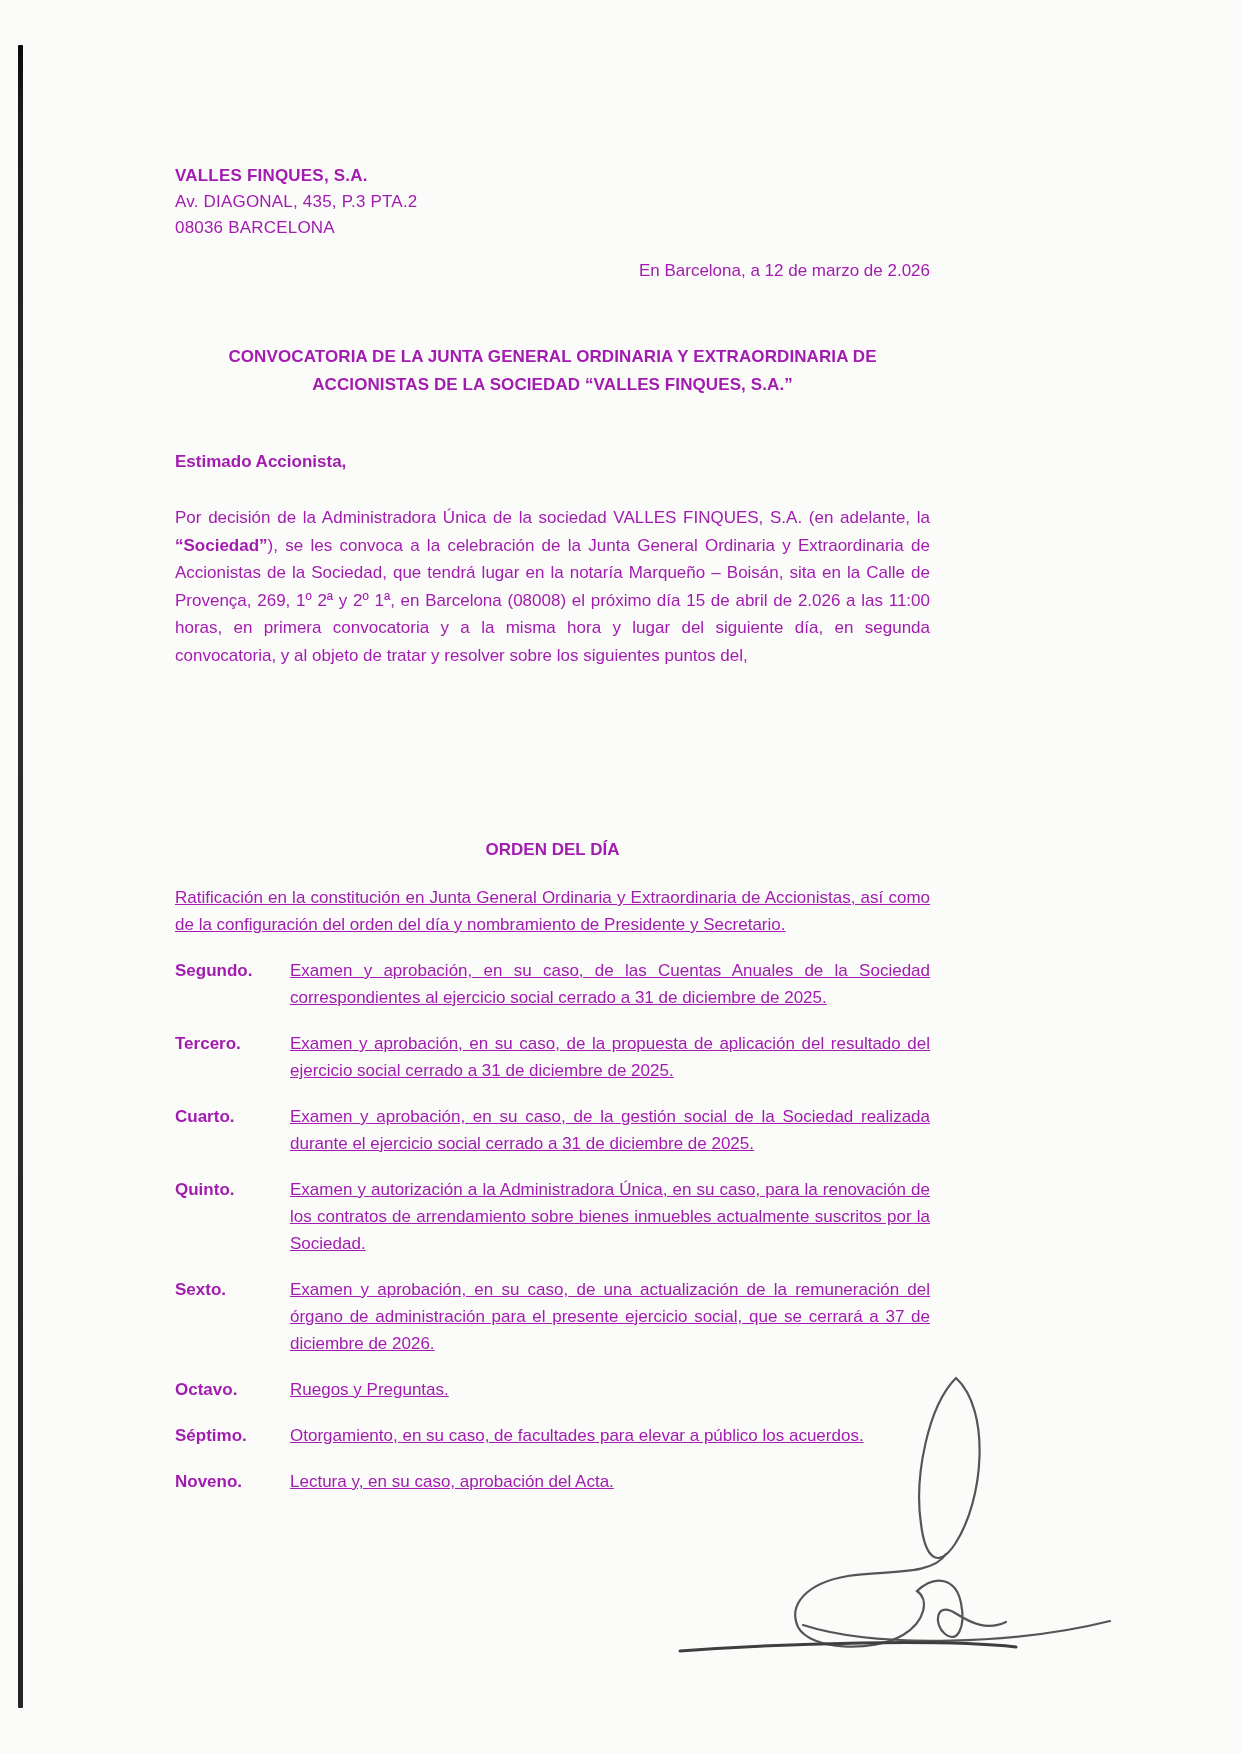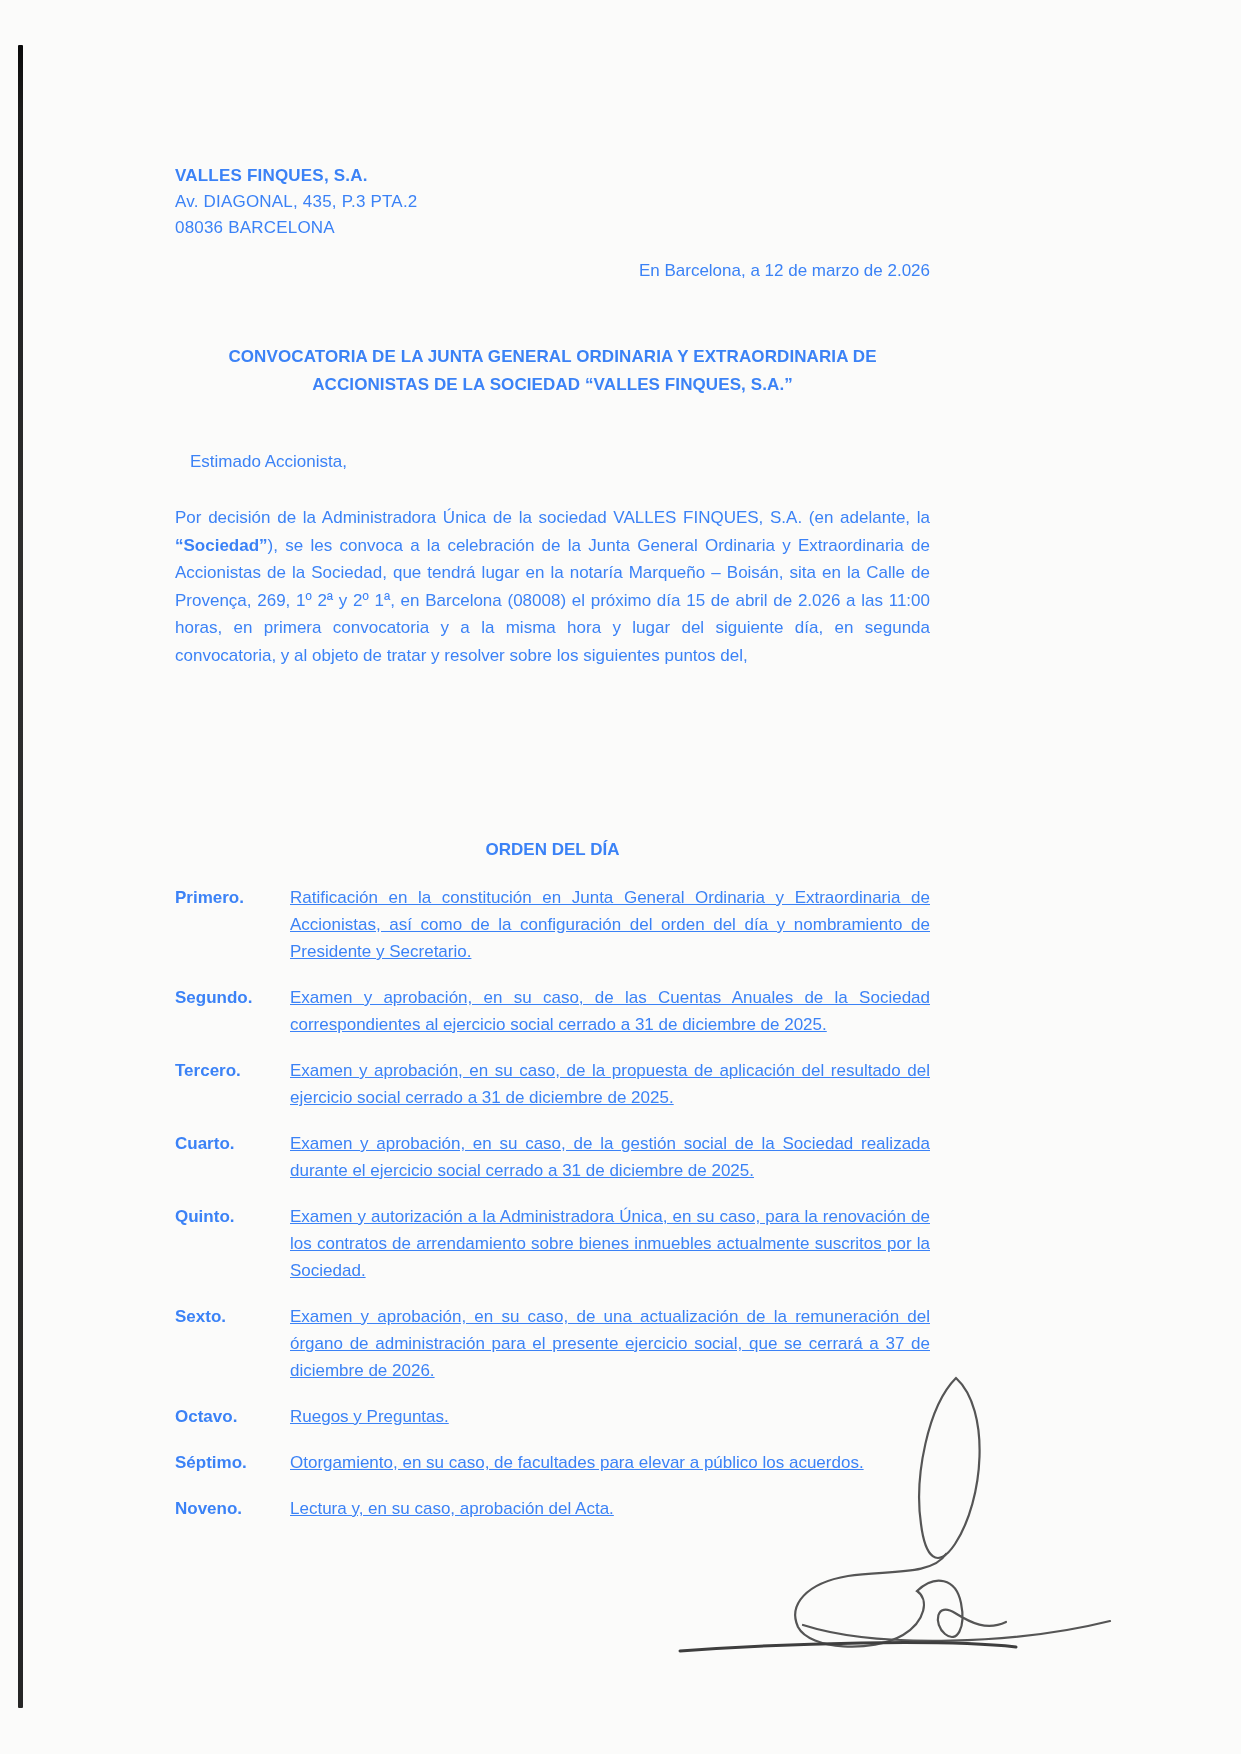--- a/index.html
+++ b/index.html
@@ -7,21 +7,21 @@
     margin: 0;
     padding: 0;
     background: #ffffff;
   }
   .paper {
     position: relative;
     width: 1241px;
     height: 1754px;
     margin: 0 auto;
     background: #fbfbfa;
-    color: #3b82f6;
+    color: #a21caf;
     font-family: "Liberation Sans", "DejaVu Sans", sans-serif;
     font-size: 17px;
     overflow: hidden;
   }
   
   .scan-line {
     position: absolute;
     left: 18px;
     top: 45px;
     width: 5px;
@@ -57,22 +57,23 @@
     left: 0;
     width: 755px;
     text-align: center;
     font-weight: bold;
     line-height: 28px;
     letter-spacing: 0.1px;
   }
   .salutation {
     position: absolute;
     top: 448px;
-    left: 15px;
-    line-height: 27px;
+    left: 0;
+    line-height: 27px;
+    font-weight: bold;
   }
   .body-paragraph {
     position: absolute;
     top: 487px;
     left: 0;
     width: 755px;
     text-align: justify;
     line-height: 27.5px;
   }
   .body-paragraph .bold-inline { font-weight: bold; }
@@ -140,21 +141,20 @@
     </div>
 
     <div class="salutation">Estimado Accionista,</div>
 
     <p class="body-paragraph"><span>Por decisión de la Administradora Única de la sociedad VALLES FINQUES, S.A. (en adelante, la </span><span class="bold-inline">“Sociedad”</span><span>), se les convoca a la celebración de la Junta General Ordinaria y Extraordinaria de Accionistas de la Sociedad, que tendrá lugar en la notaría Marqueño – Boisán, sita en la Calle de Provença, 269, 1º 2ª y 2º 1ª, en Barcelona (08008) el próximo día 15 de abril de 2.026 a las 11:00 horas, en primera convocatoria y a la misma hora y lugar del siguiente día, en segunda convocatoria, y al objeto de tratar y resolver sobre los siguientes puntos del,</span></p>
 
     <div class="agenda-heading">ORDEN DEL DÍA</div>
 
     <div class="agenda-list">
       <div class="agenda-item">
-        <div class="agenda-label">Primero.</div>
         <div class="agenda-text">Ratificación en la constitución en Junta General Ordinaria y Extraordinaria de Accionistas, así como de la configuración del orden del día y nombramiento de Presidente y Secretario.</div>
       </div>
       <div class="agenda-item">
         <div class="agenda-label">Segundo.</div>
         <div class="agenda-text">Examen y aprobación, en su caso, de las Cuentas Anuales de la Sociedad correspondientes al ejercicio social cerrado a 31 de diciembre de 2025.</div>
       </div>
       <div class="agenda-item">
         <div class="agenda-label">Tercero.</div>
         <div class="agenda-text">Examen y aprobación, en su caso, de la propuesta de aplicación del resultado del ejercicio social cerrado a 31 de diciembre de 2025.</div>
       </div>

